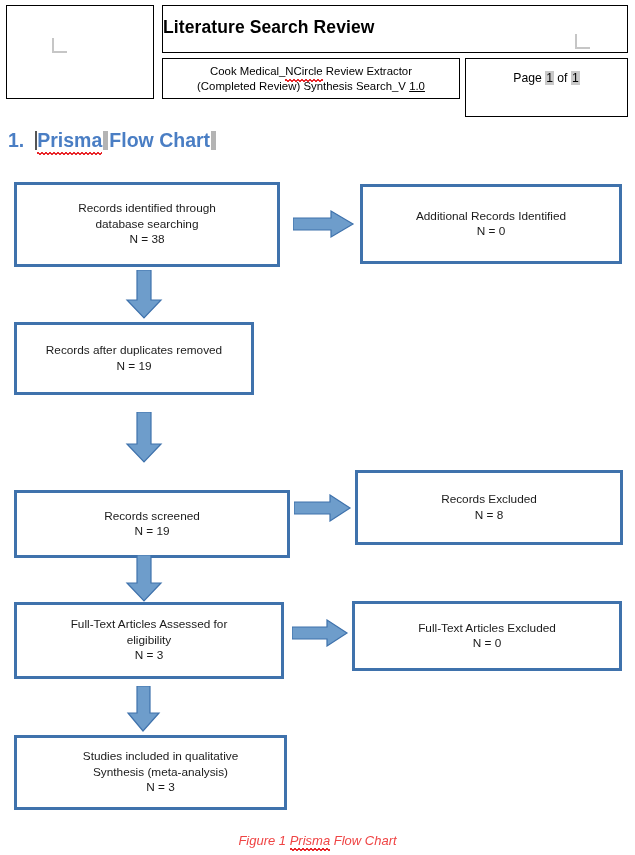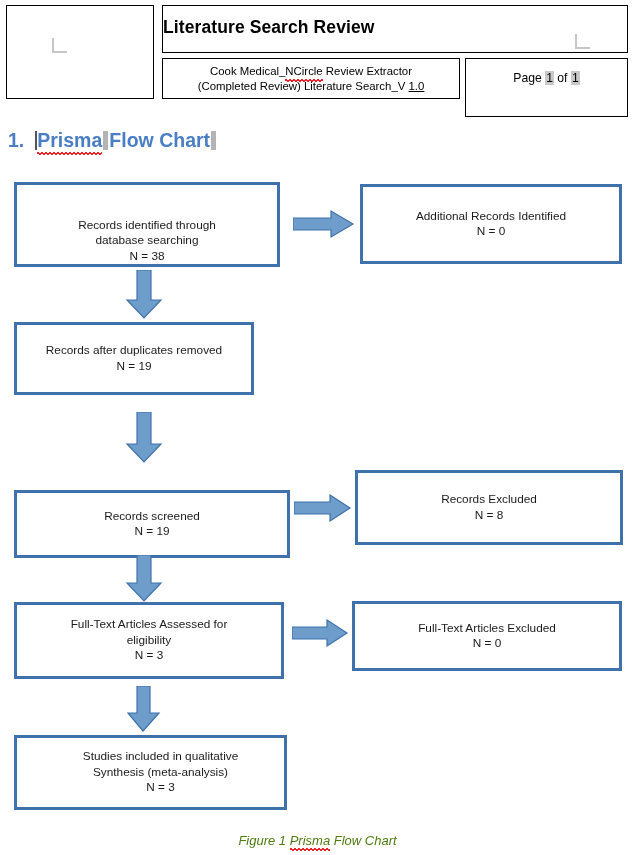--- a/index.html
+++ b/index.html
@@ -159,21 +159,21 @@
   .arrow-svg { position: absolute; }
 
   
   .caption {
     position: absolute;
     left: 0; right: 0;
     top: 833px;
     text-align: center;
     font-style: italic;
     font-size: 13px;
-    color: #4d7c0f;
+    color: #ef4444;
   }
 </style>
 </head>
 <body>
 
 <div class="header-table">
 
   <div class="hdr-cell hdr-logo-cell">
     <div class="corner-mark" style="left:45px; top:32px;"></div>
   </div>
@@ -182,40 +182,40 @@
     <div class="hdr-title-text">Literature Search Review</div>
     <div class="corner-mark" style="left:412px; top:28px;"></div>
   </div>
 
   <div class="hdr-cell hdr-doc-cell">
     <div class="hdr-doc-text">
       <div>
         <span>Cook Medical_</span><span class="squiggle">NCircle</span><span> Review Extractor</span>
       </div>
       <div>
-        <span>(Completed Review) Literature Search_V </span><span class="underline-v">1.0</span>
+        <span>(Completed Review) Synthesis Search_V </span><span class="underline-v">1.0</span>
       </div>
     </div>
   </div>
 
   <div class="hdr-cell hdr-page-cell">
     <div class="hdr-page-text">
       <span>Page </span><span class="field-shade">1</span><span> of </span><span class="field-shade">1</span>
     </div>
   </div>
 
 </div>
 
 <div class="heading">
   <span class="num">1.</span><span class="cursor-bar"></span><span class="squiggle">Prisma</span><span class="anchor-bar"></span><span>Flow Chart</span><span class="anchor-bar"></span>
 </div>
 
 <div class="flow">
 
-  <div class="fbox" style="left:14px; top:182px; width:266px; height:85px;align-items:flex-end;">
+  <div class="fbox" style="left:14px; top:182px; width:266px; height:85px;">
     <div>
       <span>Records identified through</span>
       <span>database searching</span>
       <span>N = 38</span>
     </div>
   </div>
 
   <div class="fbox" style="left:360px; top:184px; width:262px; height:80px;">
     <div>
       <span>Additional Records Identified</span>

